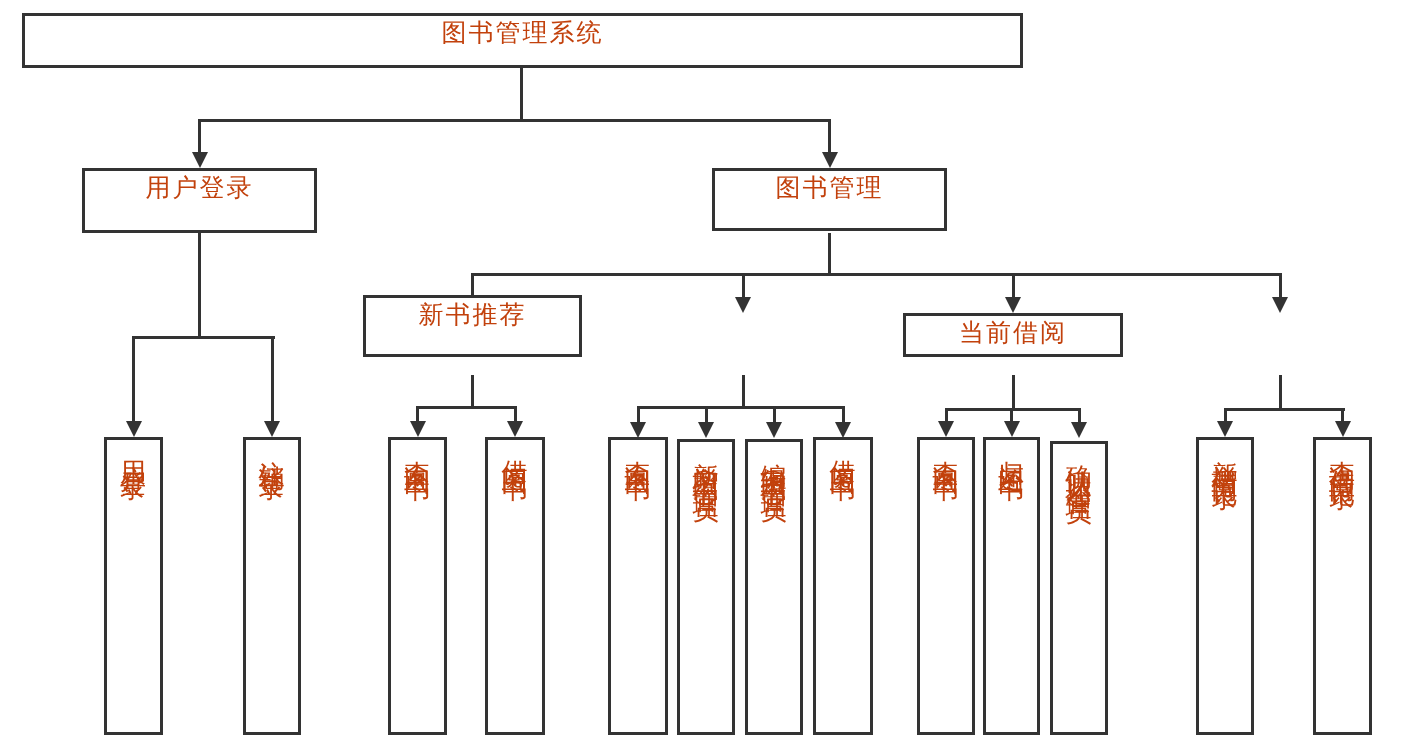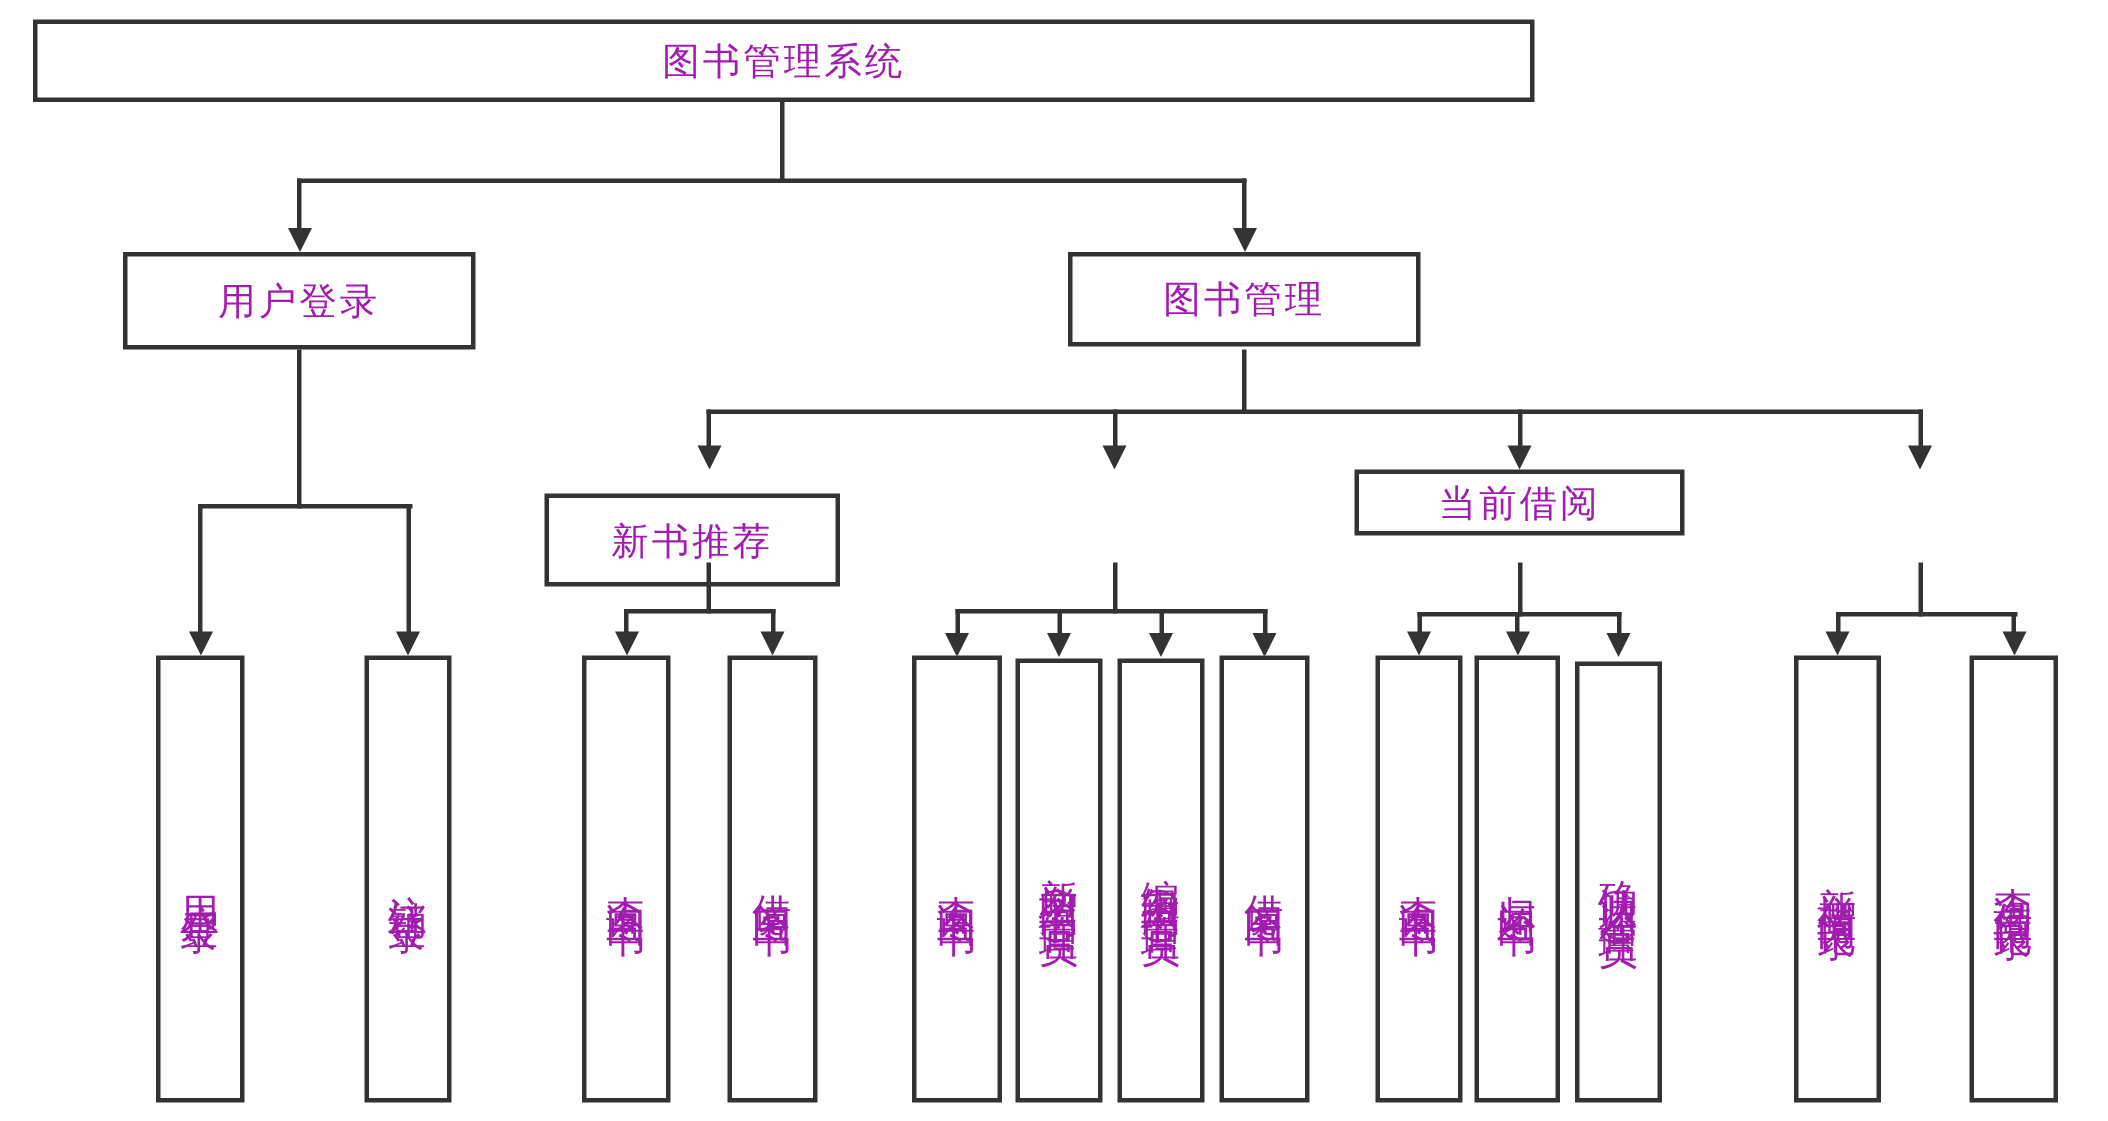--- a/index.html
+++ b/index.html
@@ -2,22 +2,22 @@
 <html><head>
 <meta charset="utf-8">
 <style>
   html,body{margin:0;padding:0;background:#ffffff;}
   #stage{
     position:relative;width:1405px;height:747px;background:#ffffff;overflow:hidden;
     font-family:"Liberation Sans","DejaVu Sans",sans-serif;
   }
   .box{
     position:absolute;border:3px solid #333333;background:#ffffff;
-    display:flex;align-items:center;justify-content:center;
-    box-sizing:border-box;color:#a21caf;
+    display:flex;justify-content:center;
+    box-sizing:border-box;color:#c2410c;
   }
   .hbox{font-size:25px;letter-spacing:2px;}
   .vbox{font-size:26px;}
   .vbox .vt{
     writing-mode:vertical-lr;text-orientation:mixed;
     letter-spacing:5px;line-height:1;white-space:nowrap;
   }
   .vl{position:absolute;width:3px;background:#333333;}
   .hl{position:absolute;height:3px;background:#333333;}
   .ah{
@@ -64,21 +64,21 @@
   <div class="hl" style="left:471px;top:273px;width:811px"></div>
   <div class="vl" style="left:471px;top:273px;height:26px"></div>
   <div class="ah" style="left:464.5px;top:297px"></div>
   <div class="vl" style="left:741.5px;top:273px;height:26px"></div>
   <div class="ah" style="left:735px;top:297px"></div>
   <div class="vl" style="left:1011.5px;top:273px;height:26px"></div>
   <div class="ah" style="left:1005px;top:297px"></div>
   <div class="vl" style="left:1278.5px;top:273px;height:26px"></div>
   <div class="ah" style="left:1272px;top:297px"></div>
 
-  <div class="box hbox" style="left:363px;top:329px;width:197px;height:62px">
+  <div class="box hbox" style="left:363px;top:295px;width:219px;height:62px">
     <span>新书推荐</span>
   </div>
   <div class="box hbox" style="left:903px;top:313px;width:220px;height:44px">
     <span>当前借阅</span>
   </div>
 
   <div class="vl" style="left:471px;top:375px;height:34px"></div>
   <div class="hl" style="left:416px;top:406px;width:101px"></div>
   <div class="vl" style="left:416px;top:406px;height:16px"></div>
   <div class="ah" style="left:409.5px;top:421px"></div>

